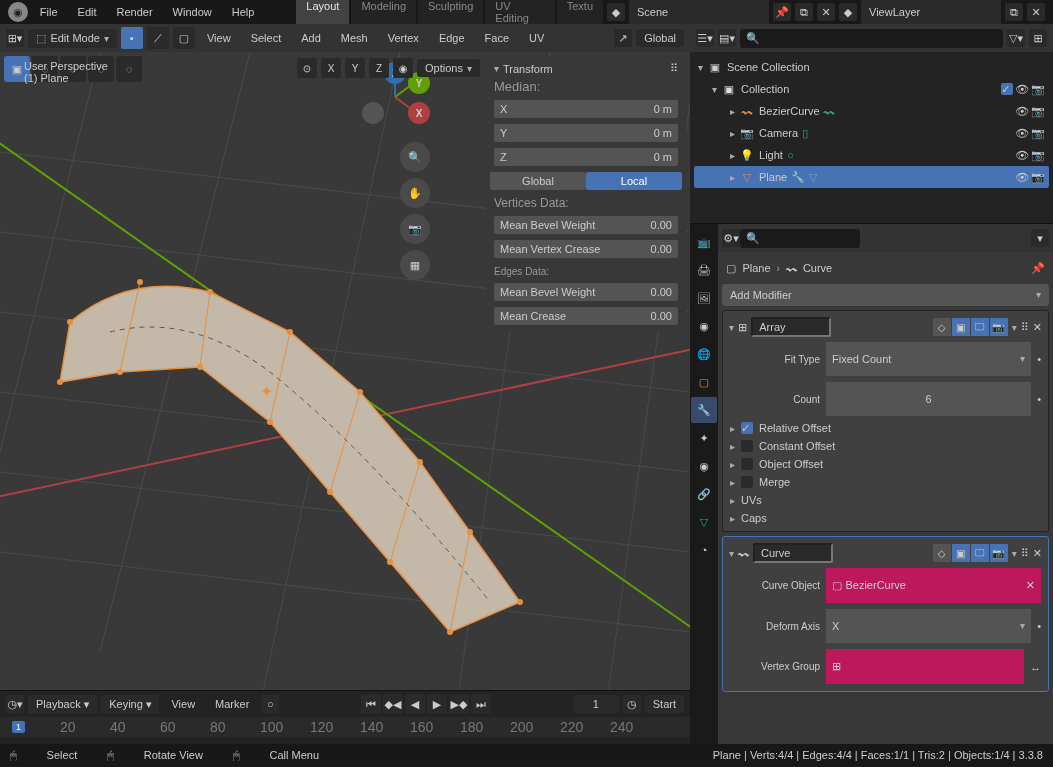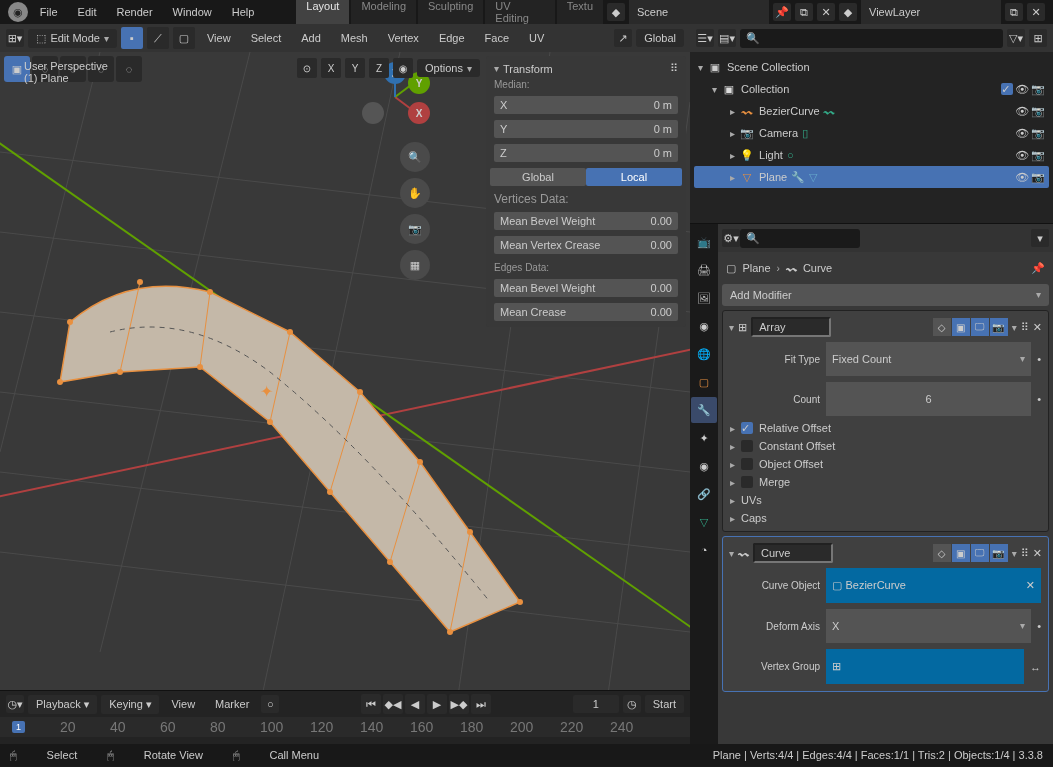--- a/index.html
+++ b/index.html
@@ -60,21 +60,21 @@
 .modifier-panel{background:#404040;border-radius:3px;margin:4px 0;padding:4px;border:1px solid #222}
 .modifier-panel.active{border:1px solid #4772b3}
 .mod-header{display:flex;align-items:center;gap:4px;padding:2px}
 .mod-name{background:#2a2a2a;padding:2px 6px;border-radius:2px;flex:0 0 auto;width:80px}
 .mod-icons{display:flex;gap:1px;margin-left:auto}
 .mod-icon{width:18px;height:18px;background:#545454;display:flex;align-items:center;justify-content:center;font-size:10px}
 .mod-icon.blue{background:#4772b3}
 .mod-row{display:flex;align-items:center;padding:3px;gap:6px}
 .mod-label{width:90px;text-align:right;font-size:10px}
 .mod-field{flex:1;background:#545454;padding:11px 6px;border-radius:0;display:flex;justify-content:space-between}
-.mod-field.input{background:#0369a1}
+.mod-field.input{background:#be185d}
 .checkbox{width:12px;height:12px;background:#2a2a2a;border-radius:2px}
 .checkbox.checked{background:#4772b3}
 .timeline{height:54px;background:#232323;border-top:1px solid #111;display:flex;flex-direction:column}
 .timeline-header{height:26px;display:flex;align-items:center;padding:0 6px;gap:4px}
 .tl-btn{padding:3px 8px;background:#2a2a2a;border-radius:2px}
 .tl-transport{display:flex;gap:2px;margin-left:auto;margin-right:auto}
 .tl-play{width:20px;height:20px;background:#2a2a2a;border-radius:2px;display:flex;align-items:center;justify-content:center}
 .tl-frame{background:#2a2a2a;padding:3px 20px;border-radius:2px}
 .timeline-track{height:20px;background:#2a2a2a;position:relative;display:flex;align-items:center}
 .tl-tick{position:absolute;font-size:14px;color:#777}
@@ -234,21 +234,21 @@
             <span>Options</span>
             <span class="chevron">▾</span>
           </div>
       </div>
       <div class="n-panel">
         <div class="n-panel-header">
             <span class="chevron">▾</span>
             <span>Transform</span>
             <span style="margin-left:auto">⠿</span>
           </div>
-        <div style="padding:2px 4px;font-size:10px;color:#999">Median:</div>
+        <div style="padding:2px 4px;font-size:13px;color:#999">Median:</div>
         <div class="n-panel-row">
             <div class="n-panel-val">
               <span>X</span>
               <span>0 m</span>
             </div>
           </div>
         <div class="n-panel-row">
             <div class="n-panel-val">
               <span>Y</span>
               <span>0 m</span>

